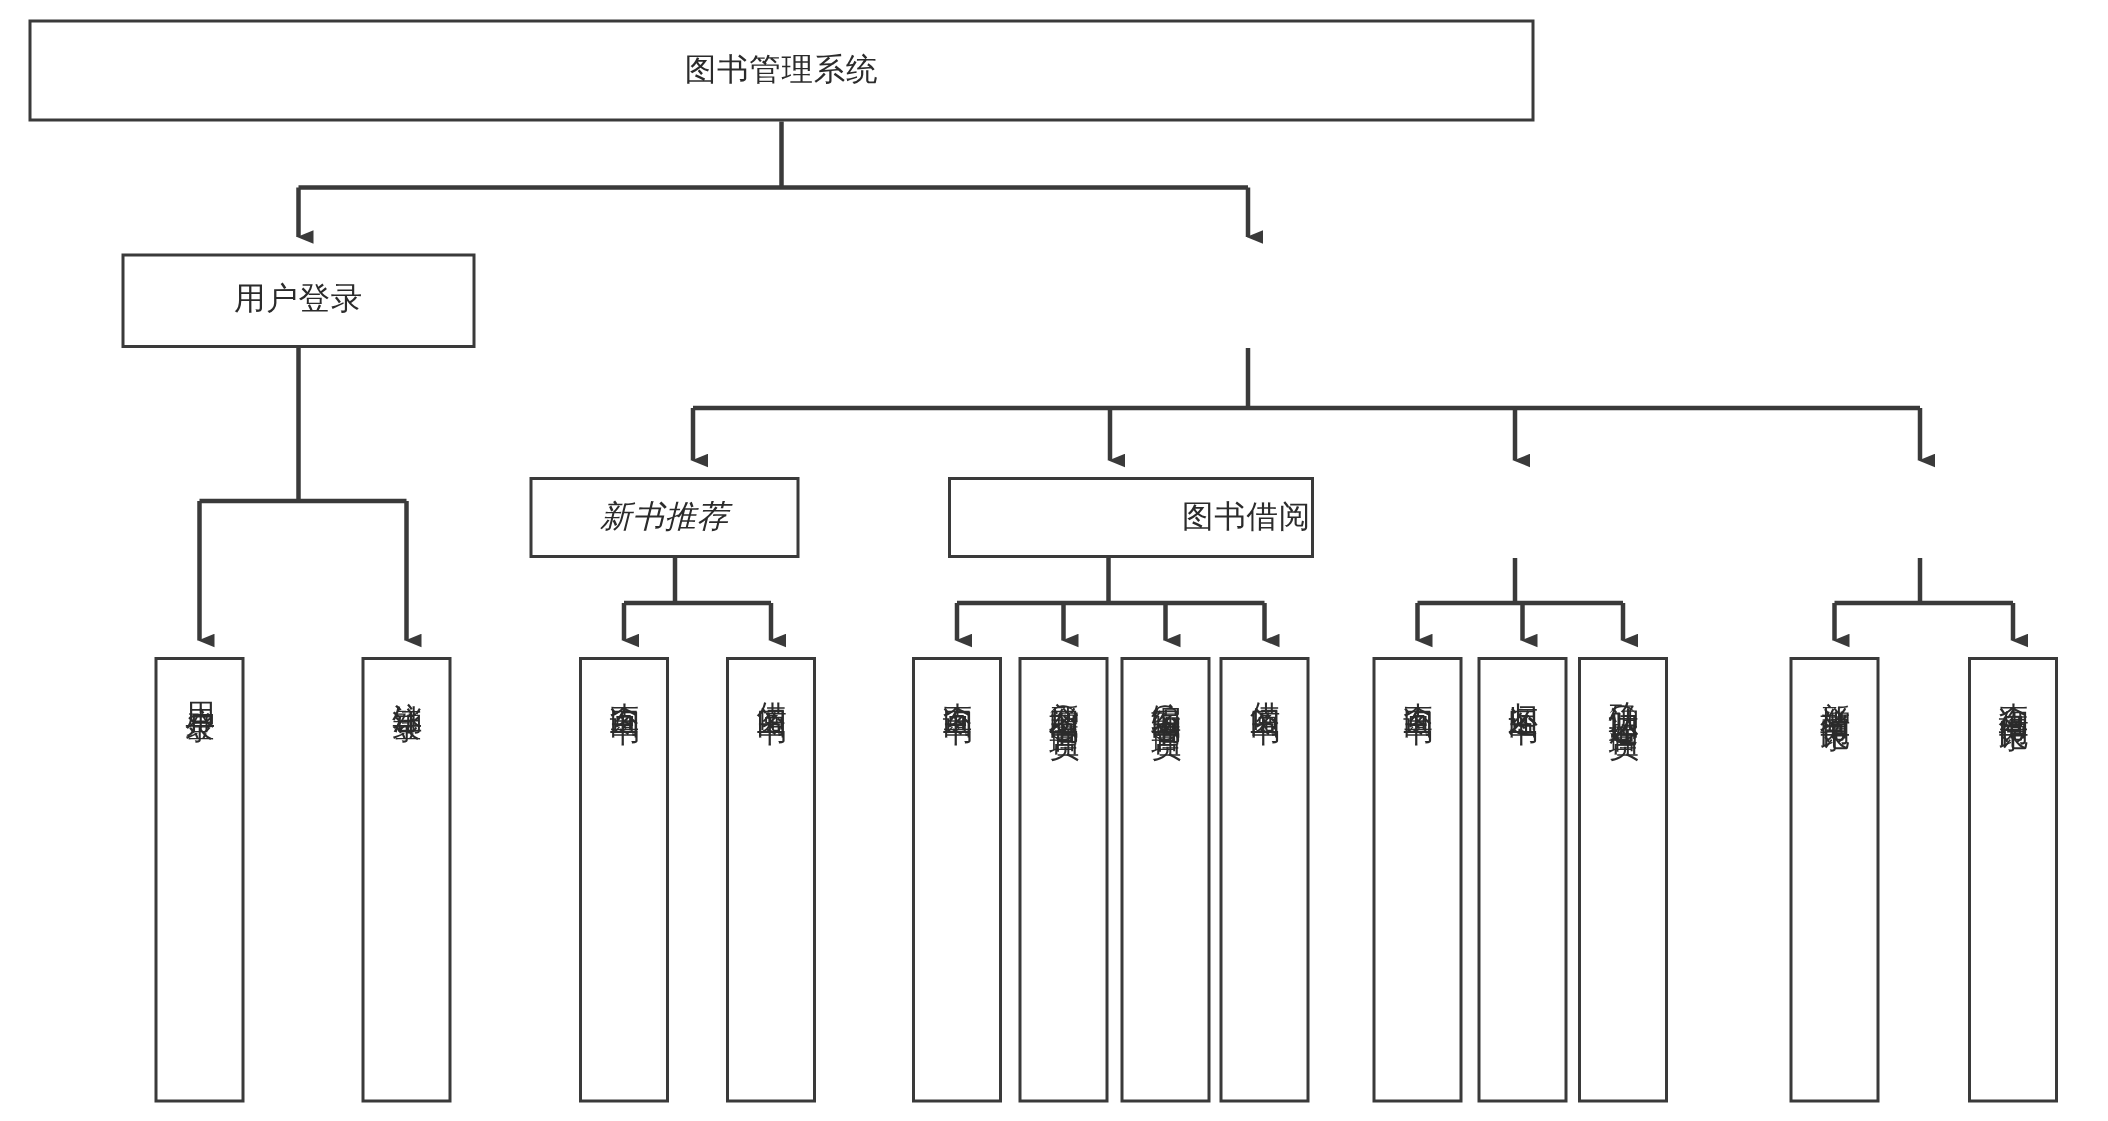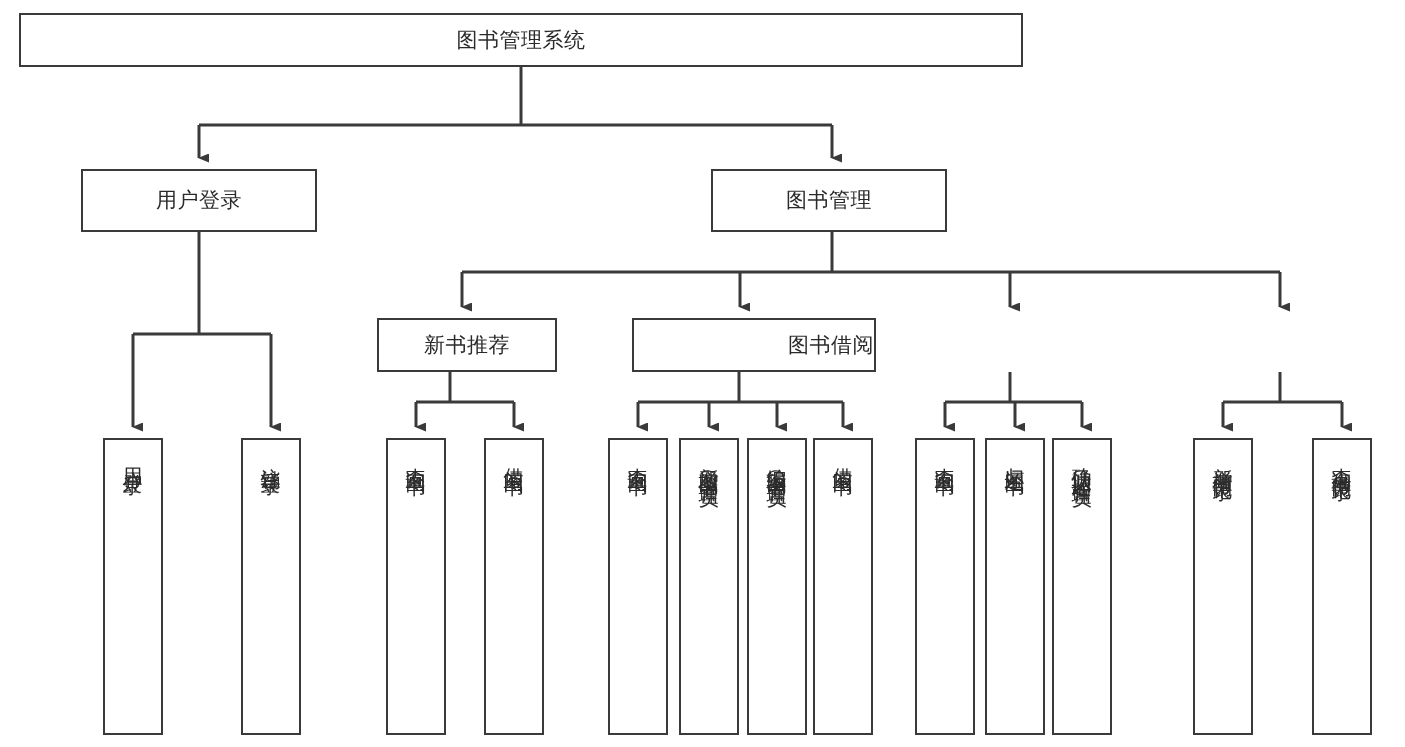--- a/index.html
+++ b/index.html
@@ -130,32 +130,29 @@
     </g>
 
     <g stroke="#3a3a3a" stroke-width="3" fill="none">
       <path d="M1280,372 L1280,402"></path>
       <path d="M1223,402 L1342,402"></path>
       <path d="M1223,402 L1223,427" marker-end="url(#arrowhead)"></path>
       <path d="M1342,402 L1342,427" marker-end="url(#arrowhead)"></path>
     </g>
   </svg>
 
-  <div class="node-box" style="left:19px; top:13px; width:1004px; height:54px;">
+  <div class="node-box" style="left:19px; top:13px; width:1004px; height:68px;">
     <span class="node-label">图书管理系统</span>
   </div>
 
   <div class="node-box" style="left:81px; top:169px; width:236px; height:63px;">
     <span class="node-label">用户登录</span>
   </div>
-  <div class="node-box" style="left:711px; top:169px; width:236px; height:63px;">
-    <span class="node-label">图书管理</span>
-  </div>
 
-  <div class="node-box" style="left:377px; top:318px; width:180px; height:54px;">
+  <div class="node-box" style="left:353px; top:318px; width:180px; height:54px;font-style:italic;">
     <span class="node-label">新书推荐</span>
   </div>
   <div class="node-box" style="left:632px; top:318px; width:244px; height:54px;justify-content:flex-end;">
     <span class="node-label">图书借阅</span>
   </div>
 
   <div class="node-box vertical" style="left:103px; top:438px; width:60px; height:297px;">
     <span class="node-label">用户登录</span>
   </div>
   <div class="node-box vertical" style="left:241px; top:438px; width:60px; height:297px;">

